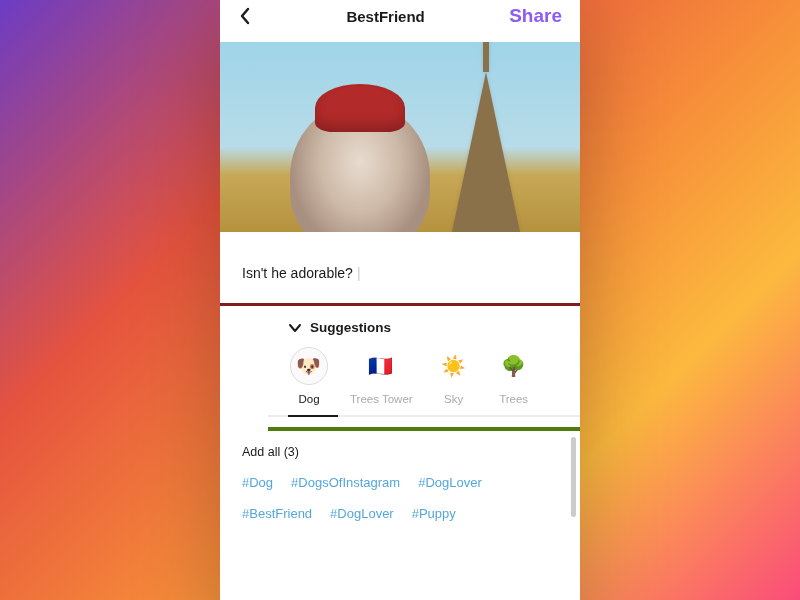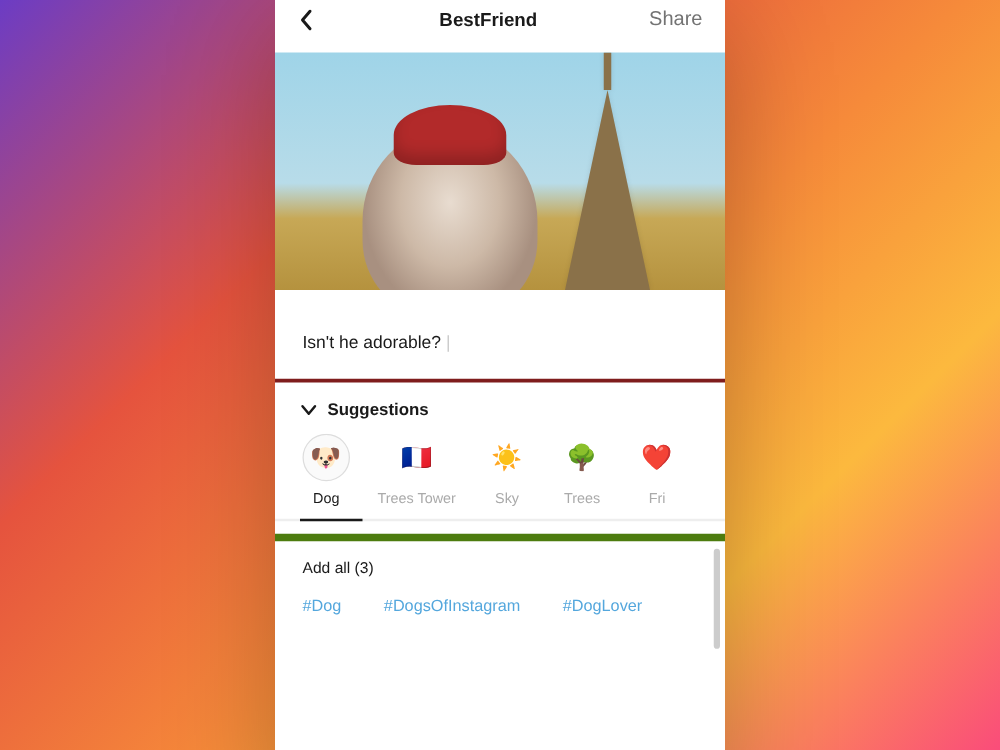--- a/index.html
+++ b/index.html
@@ -15,21 +15,21 @@
       box-shadow: 0 30px 80px rgba(0,0,0,0.25);
       display: flex; flex-direction: column; overflow: hidden;
       margin-top: 20px;
     }
     .header {
       height: 52px; display: flex; align-items: center; justify-content: space-between;
       padding: 0 18px; flex-shrink: 0;
     }
     .back { width: 24px; display:flex; align-items:center; cursor:pointer; }
     .title { font-size: 15px; font-weight: 600; color: #1a1a1a; }
-    .share { font-size: 16px; font-weight: 400; color: #737373; cursor:pointer; }
+    .share { font-size: 19px; font-weight: 700; color: #8b5cf6; cursor:pointer; }
     .photo {
       width: 100%; height: 190px;
       background: linear-gradient(to bottom, #9fd4e8 0%, #b8dce9 55%, #c7a856 70%, #b5923e 100%);
       position: relative; overflow: hidden;
     }
     .tower {
       position:absolute; right:60px; bottom:0; width:0; height:0;
       border-left: 34px solid transparent; border-right: 34px solid transparent;
       border-bottom: 160px solid #8a7149; filter: drop-shadow(0 0 2px rgba(0,0,0,0.1));
     }
@@ -44,34 +44,34 @@
     .doghead::before {
       content:''; position:absolute; top:-18px; left:25px; width:90px; height:48px;
       background:#b22a2a; border-radius: 50% 50% 20% 20%;
       box-shadow: inset 0 -8px 12px rgba(0,0,0,0.2);
     }
     .caption {
       padding: 33px 22px 22px; font-size: 14px; color:#1a1a1a; border-bottom: 3px solid #7f1d1d;
     }
     .caption-text::after { content:'|'; color:#ccc; margin-left:4px; }
     .sugg {
-      padding: 14px 20px 10px; border-bottom: 6px solid #4d7c0f;
+      padding: 14px 20px 10px; border-bottom: 4px solid #4d7c0f; margin-left: 48px;
     }
     .sugg-head { display:flex; align-items:center; gap:8px; font-size:13.5px; font-weight:600; color:#1a1a1a; margin-bottom:12px; cursor:pointer; }
     .cats { display:flex; gap:22px; overflow:hidden; padding-left:2px; }
     .cat { display:flex; flex-direction:column; align-items:center; gap:8px; cursor:pointer; flex-shrink:0; }
     .cat-ico { width:38px; height:38px; border-radius:50%; display:flex; align-items:center; justify-content:center; font-size:20px; }
     .cat.active .cat-ico { border:1px solid #ddd; background:#fafafa; }
     .cat-lbl { font-size:11.5px; color:#aaa; }
     .cat.active .cat-lbl { color:#1a1a1a; font-weight:400; }
     .tabline { height:2px; background:#eee; margin:10px -20px 0; position:relative; }
     .tabline::before { content:''; position:absolute; left:20px; top:0; width:50px; height:2px; background:#1a1a1a; }
     .tags-area { padding: 14px 22px 18px; display:flex; flex-direction:column; gap:16px; position:relative; }
     .addall { font-size:12.5px; color:#1a1a1a; cursor:pointer; }
-    .tagrow { display:flex; gap:34px; flex-wrap:wrap; }
+    .tagrow { display:flex; gap:18px; flex-wrap:wrap; }
     .tag { font-size:13px; color:#54a7dd; cursor:pointer; }
     .scrollbar { position:absolute; right:4px; top:6px; width:5px; height:80px; background:#ccc; border-radius:3px; }
   </style>
 </head>
 <body>
 
 <div class="phone">
 
   <div class="header">
     <div class="back">
@@ -124,16 +124,21 @@
     <div class="tabline"></div>
   </div>
 
   <div class="tags-area">
     <div class="addall">Add all (3)</div>
     <div class="tagrow">
       <span class="tag">#Dog</span>
       <span class="tag">#DogsOfInstagram</span>
       <span class="tag">#DogLover</span>
     </div>
+    <div class="tagrow">
+      <span class="tag">#BestFriend</span>
+      <span class="tag">#DogLover</span>
+      <span class="tag">#Puppy</span>
+    </div>
     <div class="scrollbar"></div>
   </div>
 
 </div>
 
 </body></html>

